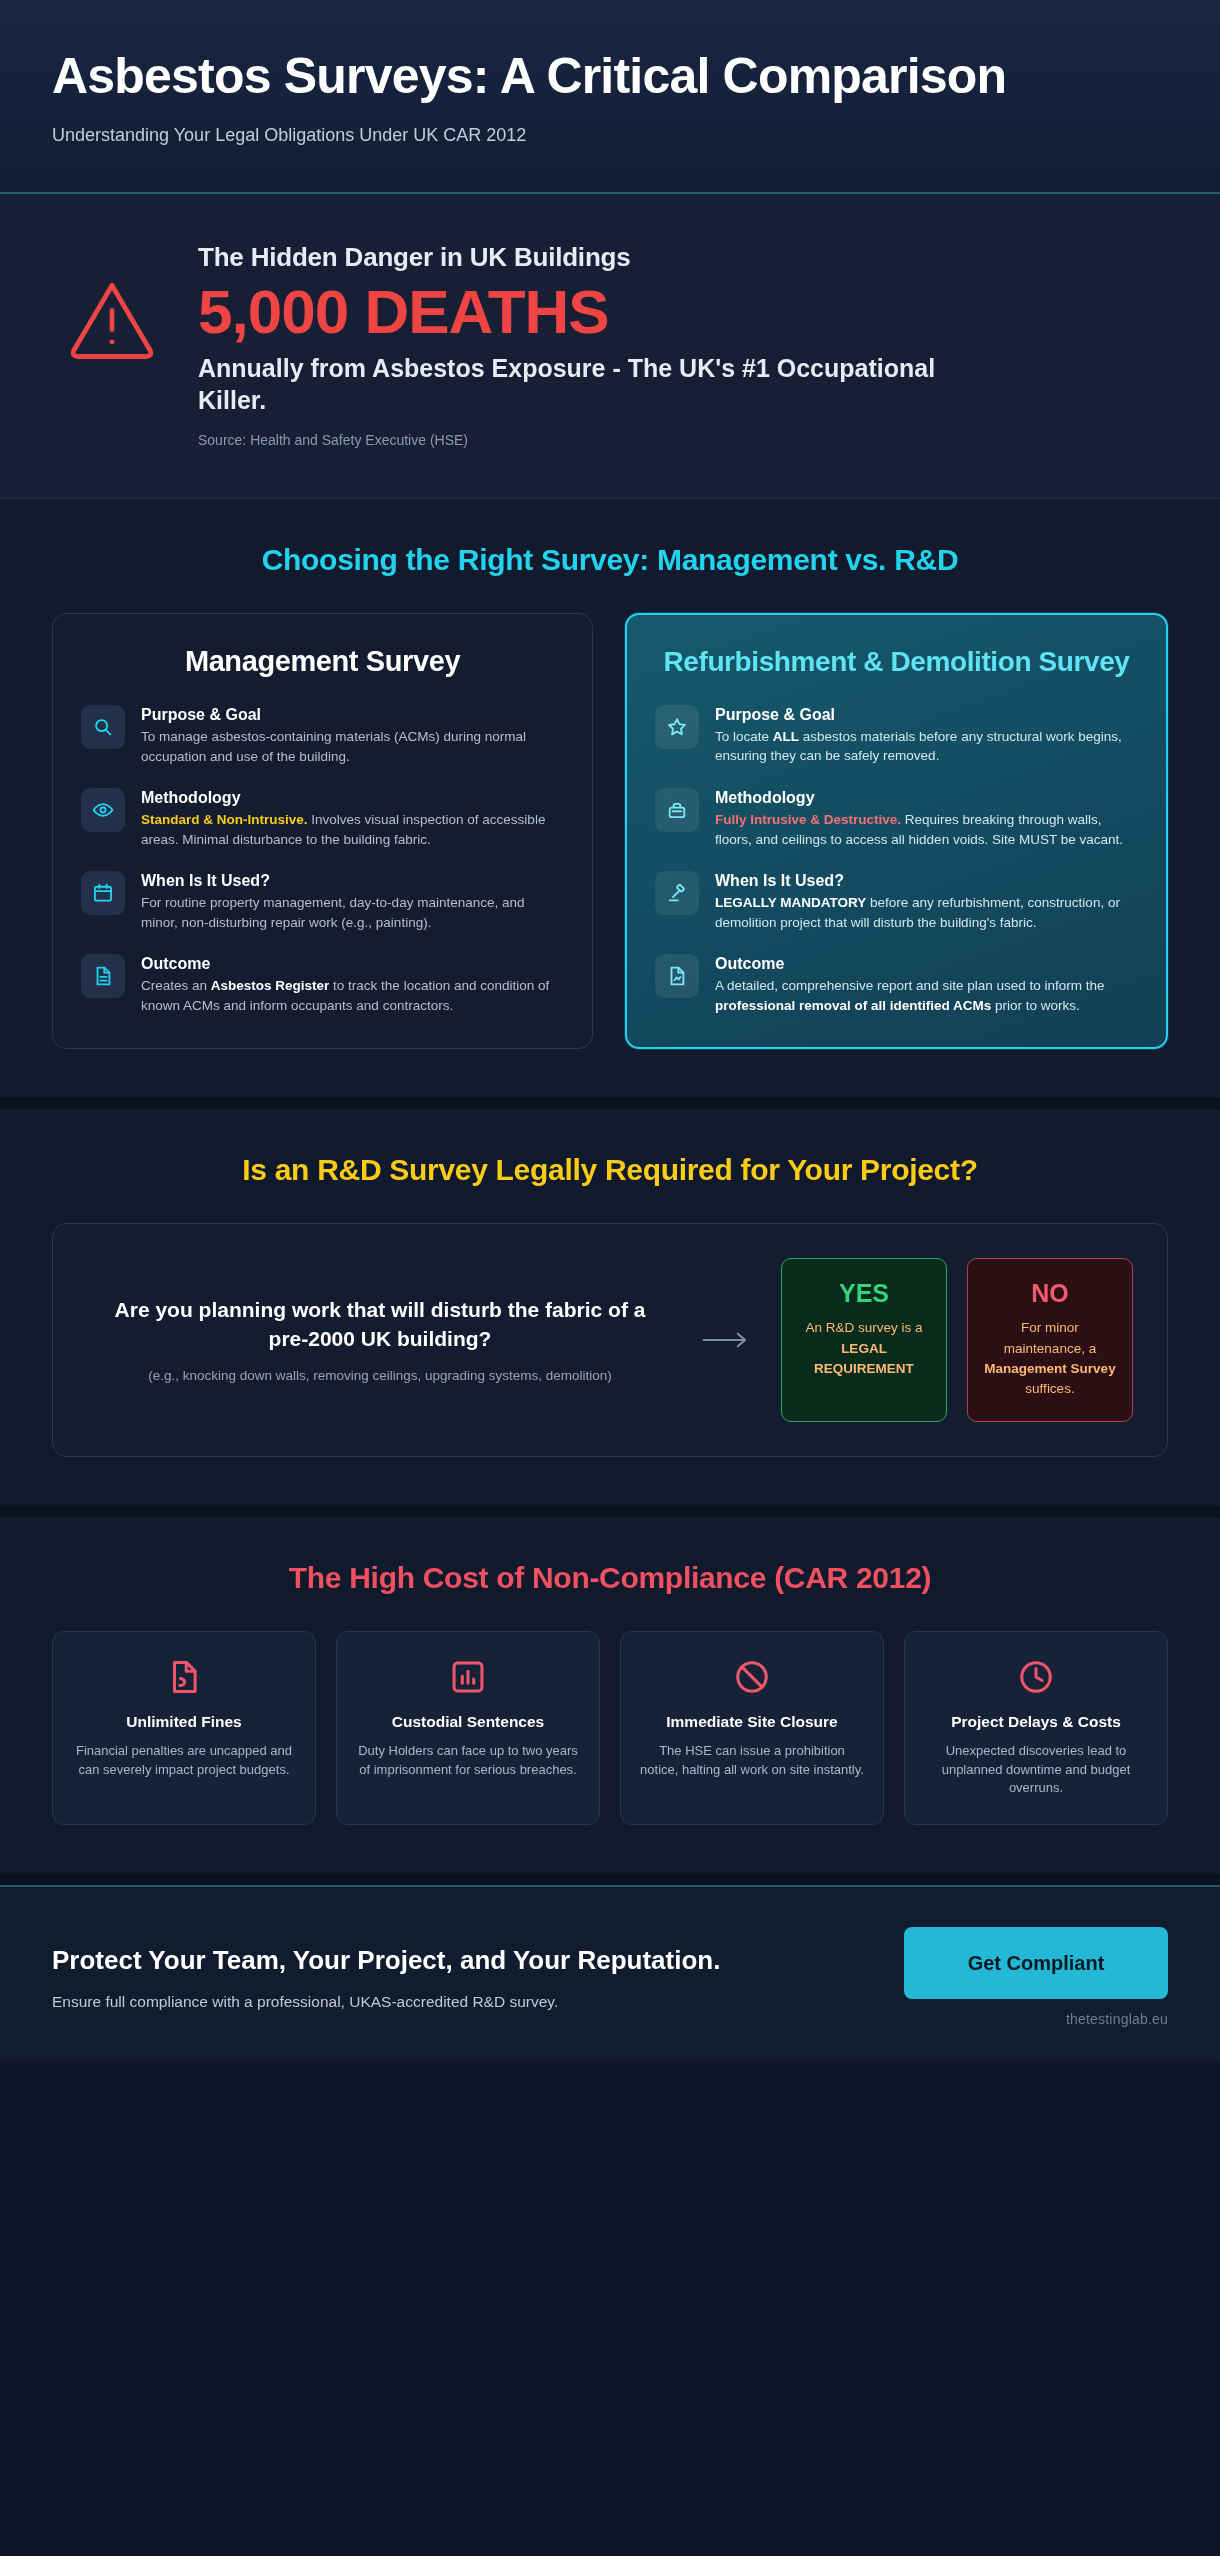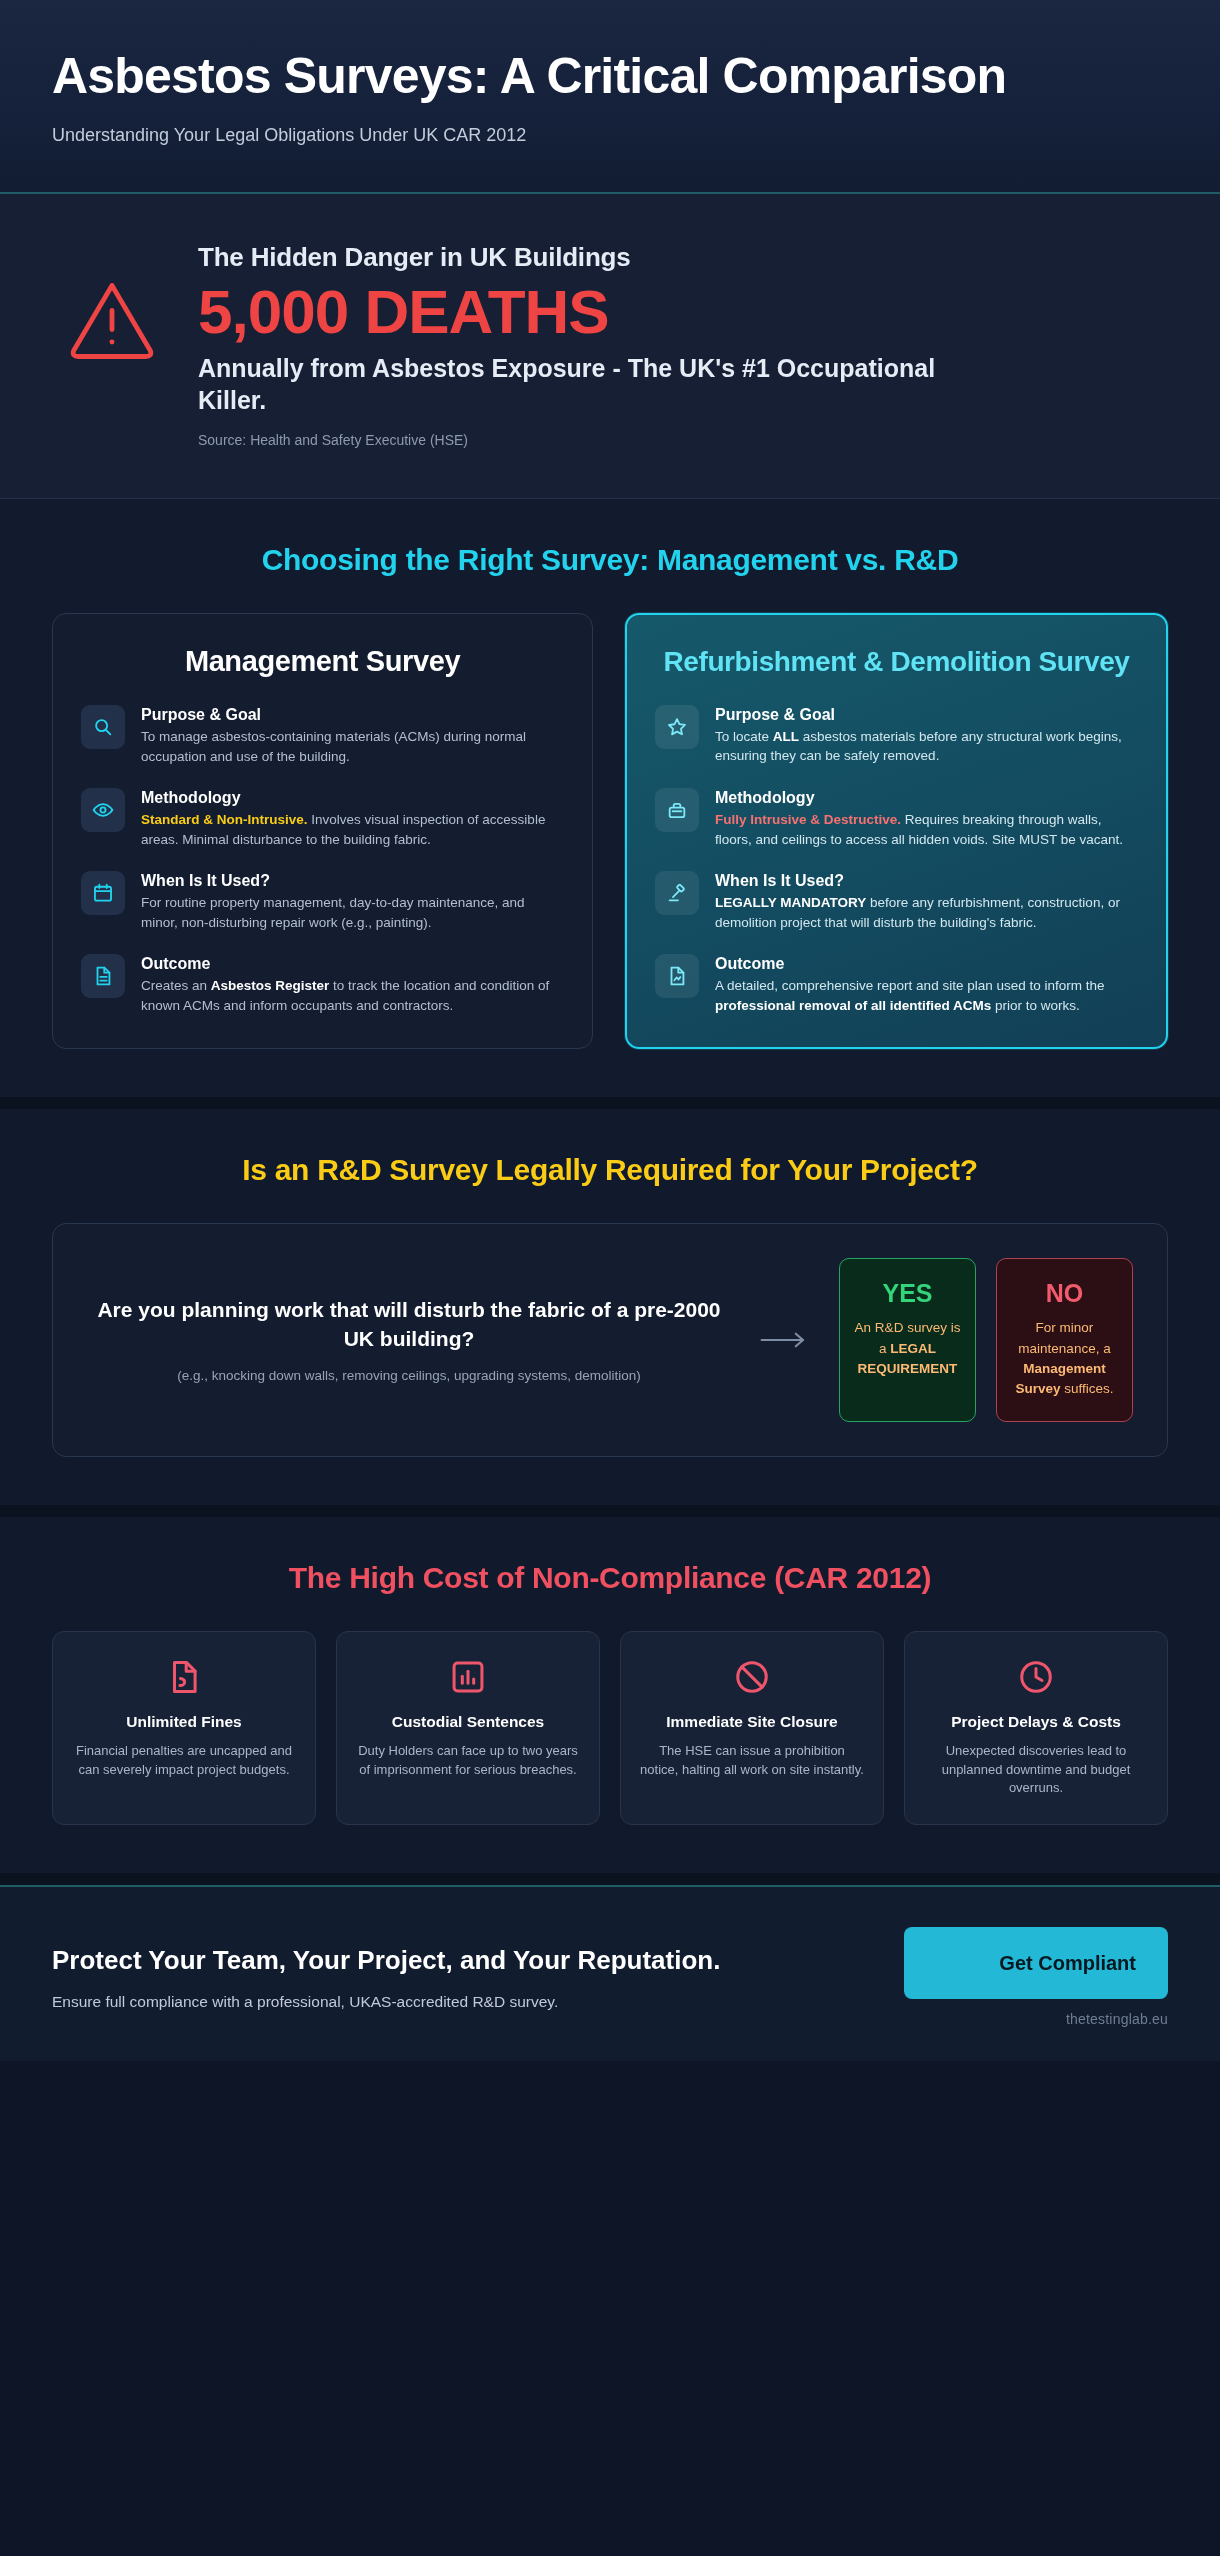--- a/index.html
+++ b/index.html
@@ -194,21 +194,21 @@
   .arrow {
     flex: 0 0 auto;
     width: 60px;
     display: flex;
     align-items: center;
     justify-content: center;
     color: #7f8da4;
   }
   .outcomes { flex: 0 0 auto; display: flex; gap: 20px; }
   .outcome {
-    width: 137px;
+    width: 166px;
     border-radius: 10px;
     padding: 20px 14px 22px 14px;
     text-align: center;
   }
   .outcome-yes { background: #082b1b; border: 1px solid #27a35f; }
   .outcome-no  { background: #2c0f14; border: 1px solid #b0404c; }
   .outcome-label {
     font-size: 25px;
     font-weight: 700;
     margin-bottom: 10px;
@@ -277,21 +277,21 @@
     display: inline-block;
     background: #22b8d6;
     color: #081820;
     font-size: 20px;
     font-weight: 700;
     padding: 24px 32px;
     border-radius: 8px;
     border: none;
     cursor: pointer;
     line-height: 1.2;
-    text-align: right;
+    text-align: center;
     width: 264px;
   }
   .brand {
     margin-top: 12px;
     font-size: 14px;
     color: #6f7d93;
     letter-spacing: .2px;
   }
   svg { display: block; }
 </style>

